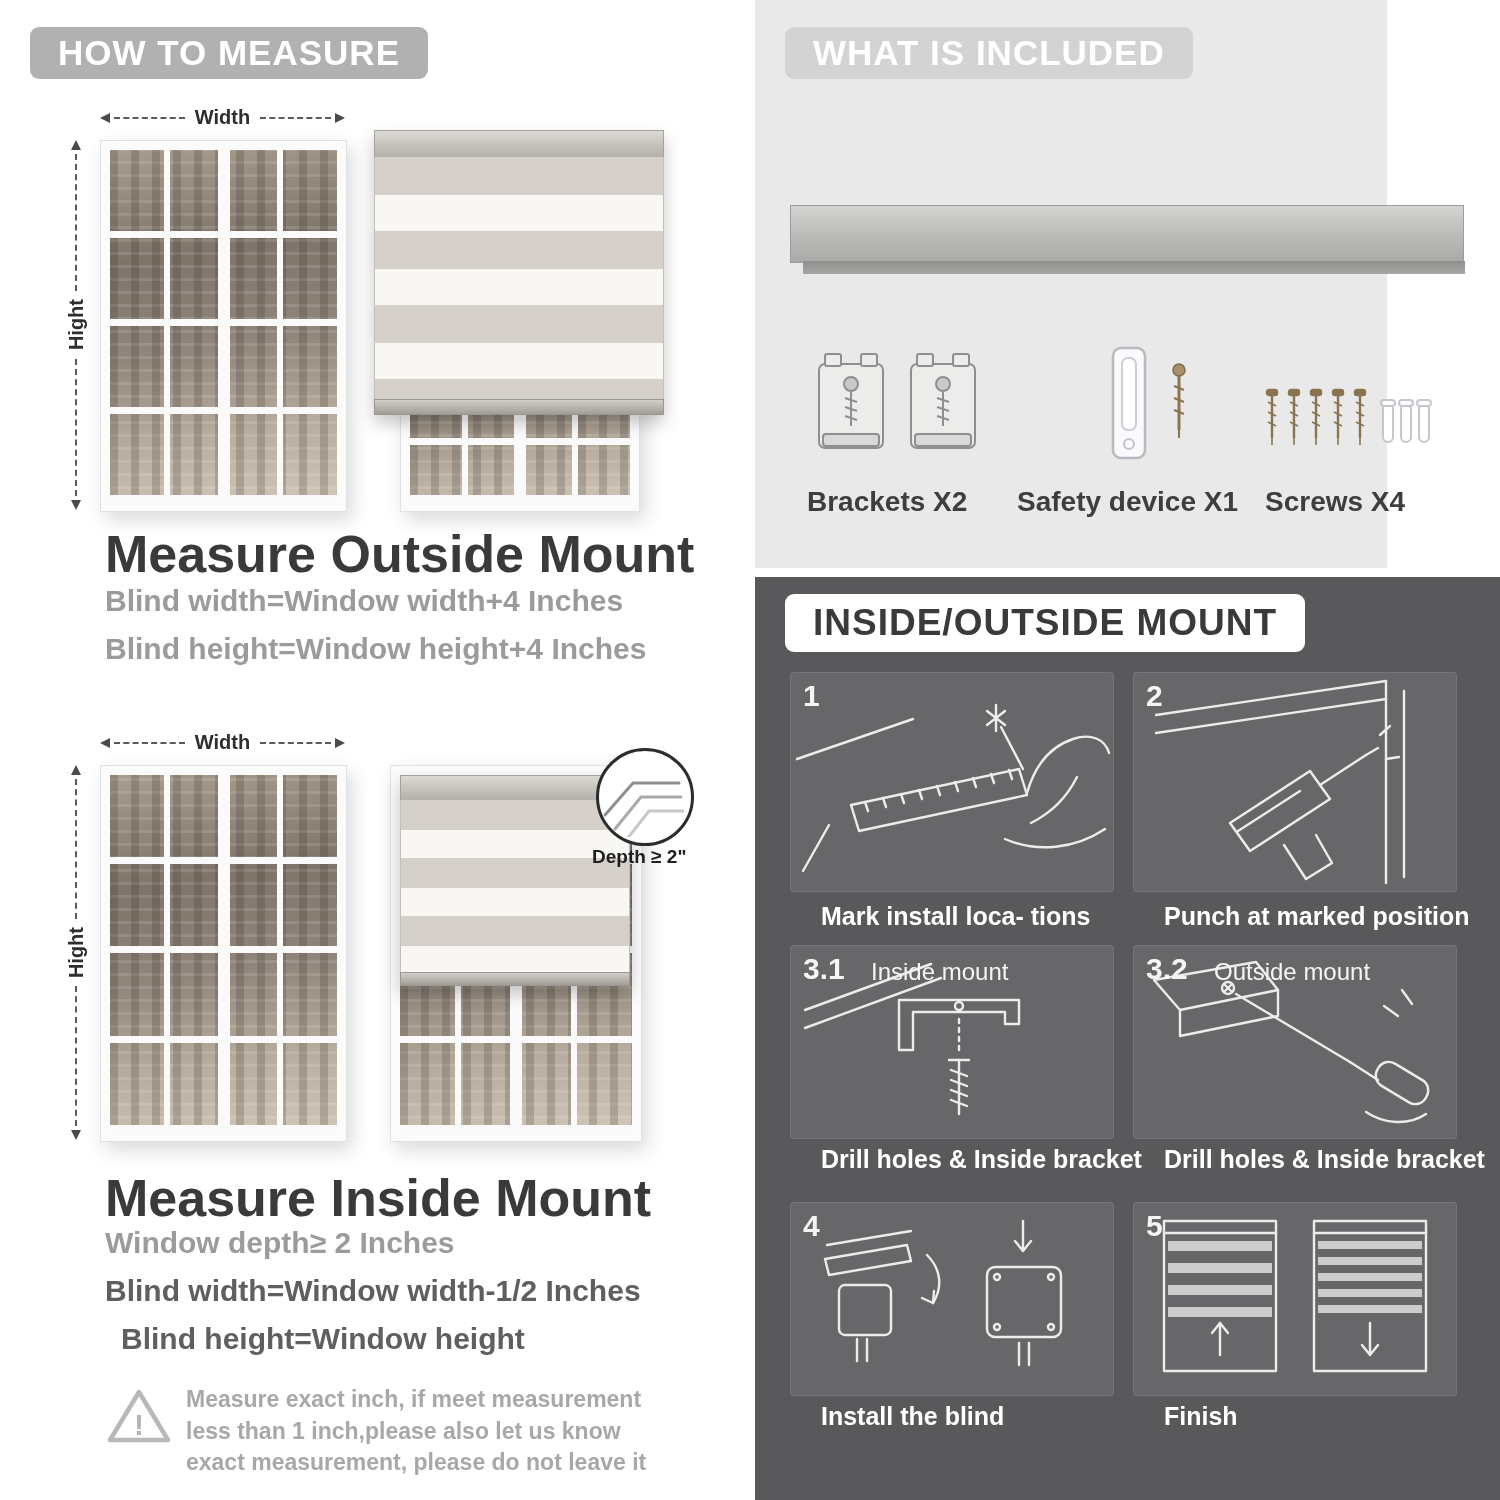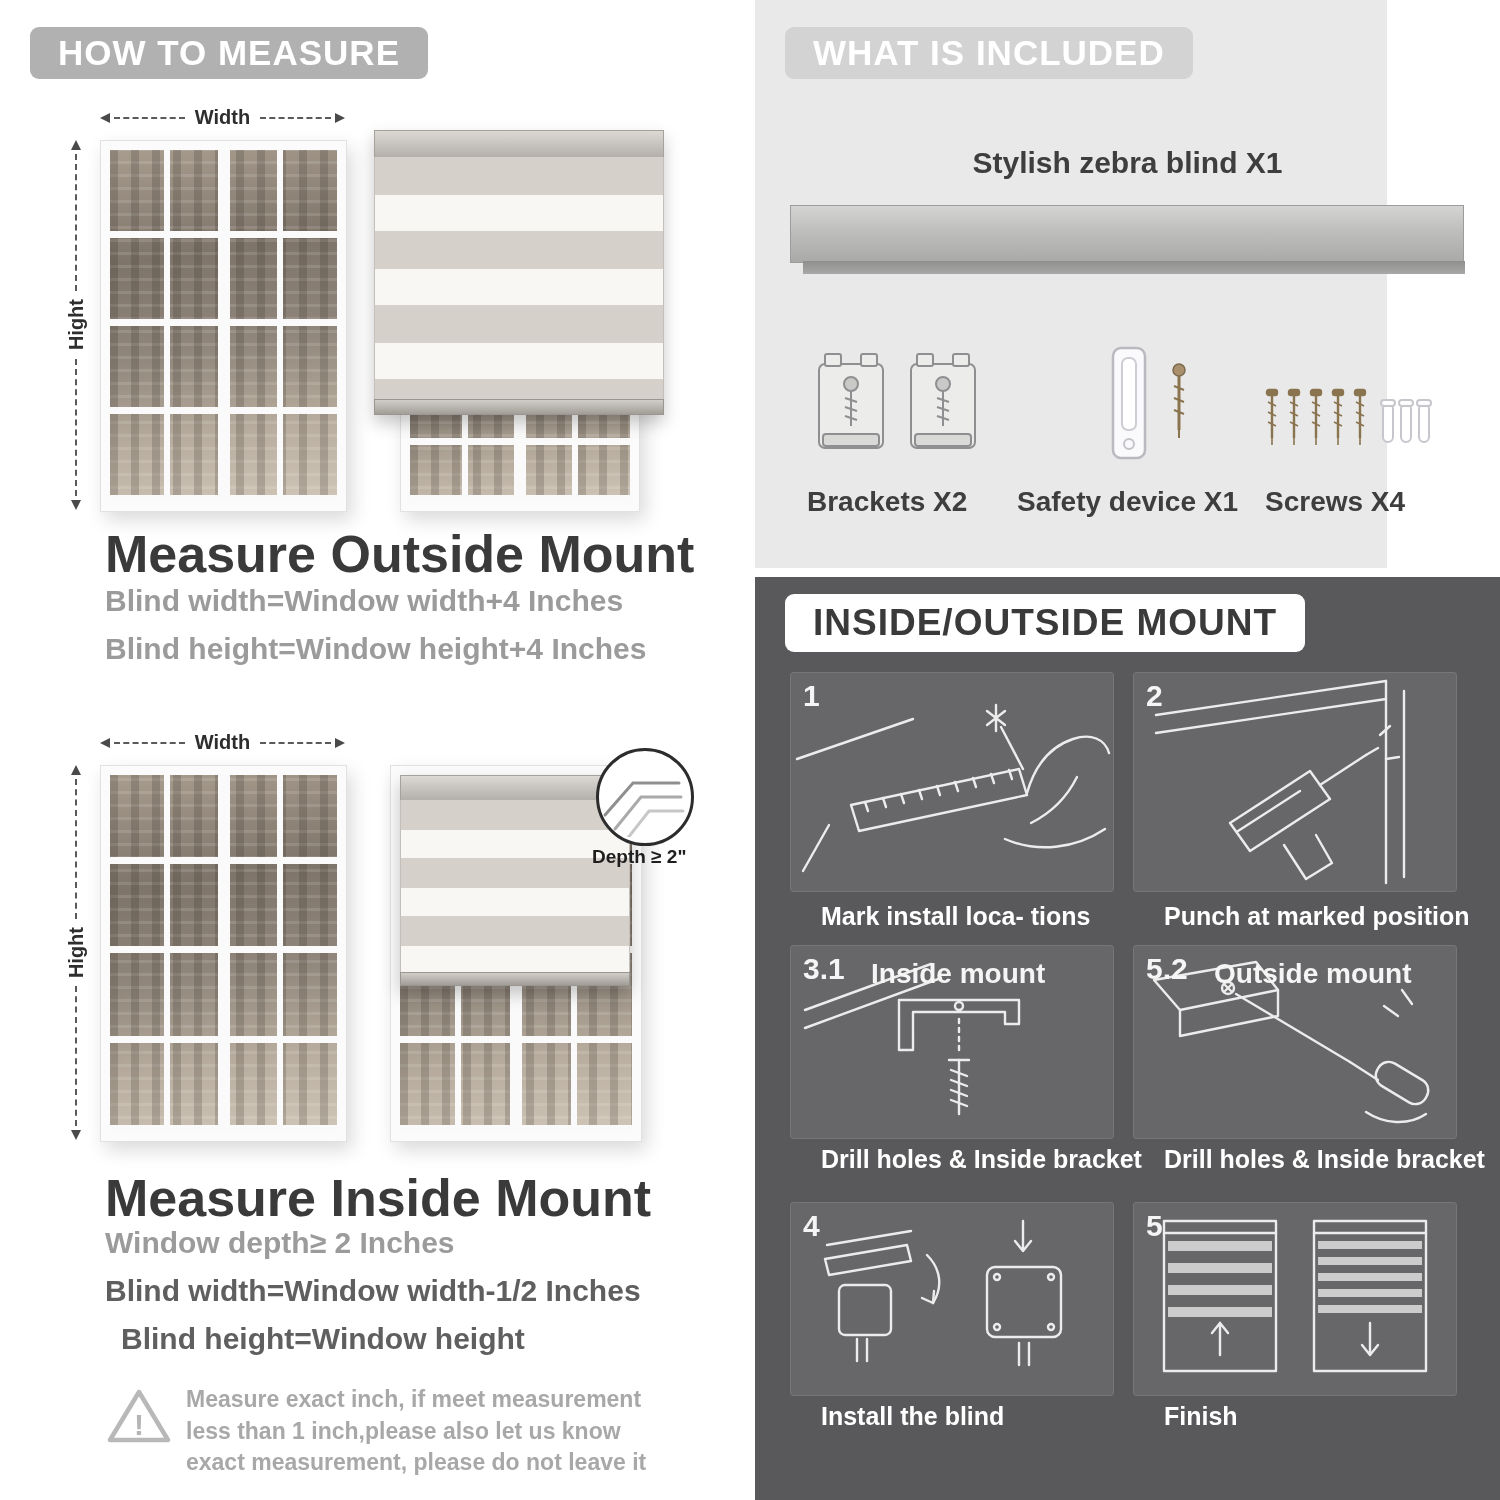--- a/index.html
+++ b/index.html
@@ -83,21 +83,21 @@
   .headrail-lip{position:absolute;left:48px;top:261px;width:662px;height:13px;
     background:linear-gradient(180deg,#8f8f8d,#a8a8a6);}
   .item-label{position:absolute;top:486px;font-size:28px;font-weight:bold;color:#3e3e3e;text-align:left;white-space:nowrap;}
 
   
   .step-panel{
     position:absolute;width:322px;background:#67676a;border-radius:4px;
     border:1px solid rgba(255,255,255,.10);
   }
   .step-num{position:absolute;left:12px;top:6px;font-size:30px;font-weight:bold;color:#f5f5f5;z-index:2;}
-  .step-label{position:absolute;left:80px;top:12px;font-size:28px;font-weight:bold;color:#f5f5f5;z-index:2;white-space:nowrap;}
+  .step-label{position:absolute;left:80px;top:12px;font-size:24px;font-weight:normal;color:#f5f5f5;z-index:2;white-space:nowrap;}
   .step-caption{position:absolute;font-size:25px;font-weight:bold;color:#ffffff;white-space:nowrap;margin-left:28px;}
   .step-art{position:absolute;inset:0;width:100%;height:100%;}
 </style>
 </head>
 <body>
 
 <main>
 
   <div id="howto-pill" class="pill">HOW TO MEASURE</div>
 
@@ -176,21 +176,20 @@
   <div class="dark-line" style="left:105px;top:1322px;margin-left:16px;">Blind height=Window height</div>
 
   <svg style="position:absolute;left:106px;top:1386px;" width="66" height="60" viewBox="0 0 66 60">
     <polygon points="33,6 62,54 4,54" fill="none" stroke="#b8b8b8" stroke-width="4.5" stroke-linejoin="round"></polygon>
   </svg>
   <span class="warn-bang" style="left:106px;top:1408px;width:66px;">!</span>
   <div class="warn-text" style="left:186px;top:1384px;">Measure exact inch, if meet measurement less than 1 inch,please also let us know exact measurement, please do not leave it</div>
 
   <section id="included-section">
     <div id="included-pill" class="pill">WHAT IS INCLUDED</div>
-    <div class="product-label">Stylish zebra blind X1</div>
 
     <div class="headrail"></div>
     <div class="headrail-lip"></div>
 
     <svg style="position:absolute;left:58px;top:350px;" width="172" height="114" viewBox="0 0 172 114">
       <g stroke="#8f8f92" stroke-width="2" fill="#ececea" stroke-linejoin="round">
         <rect x="6" y="14" width="64" height="84" rx="6"></rect>
         <rect x="12" y="4" width="16" height="12" rx="2"></rect>
         <rect x="48" y="4" width="16" height="12" rx="2"></rect>
         <rect x="10" y="84" width="56" height="12" rx="3" fill="#d9d9d7"></rect>
@@ -311,21 +310,21 @@
           <path d="M158 114 h20"></path>
           <path d="M168 114 V 168"></path>
           <path d="M160 124 l16 6 M160 134 l16 6 M160 144 l16 6 M160 154 l16 6"></path>
           <path d="M168 104 l0 -32" stroke-dasharray="4 5"></path>
         </g>
       </svg>
     </div>
     <div class="step-caption" style="left:38px;top:568px;">Drill holes &amp;  Inside bracket</div>
 
     <div class="step-panel" style="left:378px;top:368px;height:192px;">
-      <span class="step-num">5.2</span>
+      <span class="step-num">3.2</span>
       <span class="step-label">Outside mount</span>
       <svg class="step-art" viewBox="0 0 322 192">
         <g stroke="#f4f4f4" stroke-width="2.4" fill="none" stroke-linecap="round" stroke-linejoin="round" opacity="0.95">
           <path d="M20 34 L122 16 L144 44 L46 64 Z"></path>
           <path d="M46 64 L46 90 L144 70 L144 44"></path>
           <circle cx="94" cy="42" r="6"></circle>
           <path d="M90 38 l8 8 M98 38 l-8 8"></path>
           <path d="M102 48 L216 116"></path>
           <path d="M216 116 L244 134"></path>
           <rect x="240" y="124" width="56" height="26" rx="12" transform="rotate(31 268 137)"></rect>

